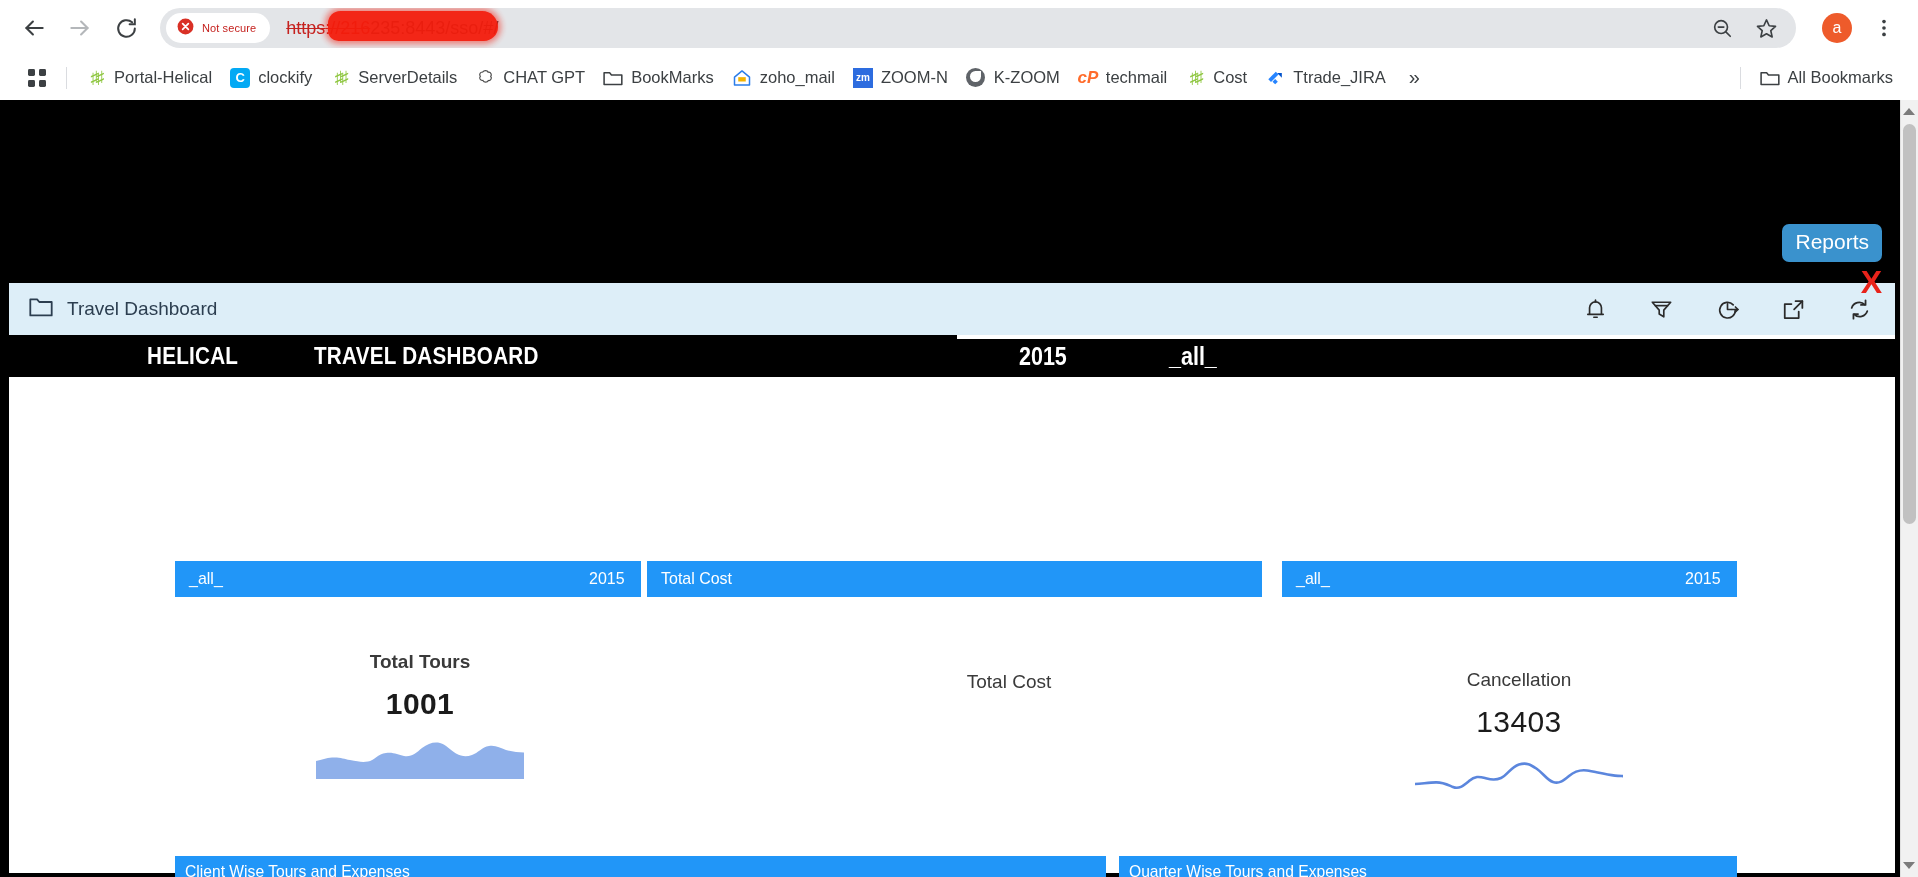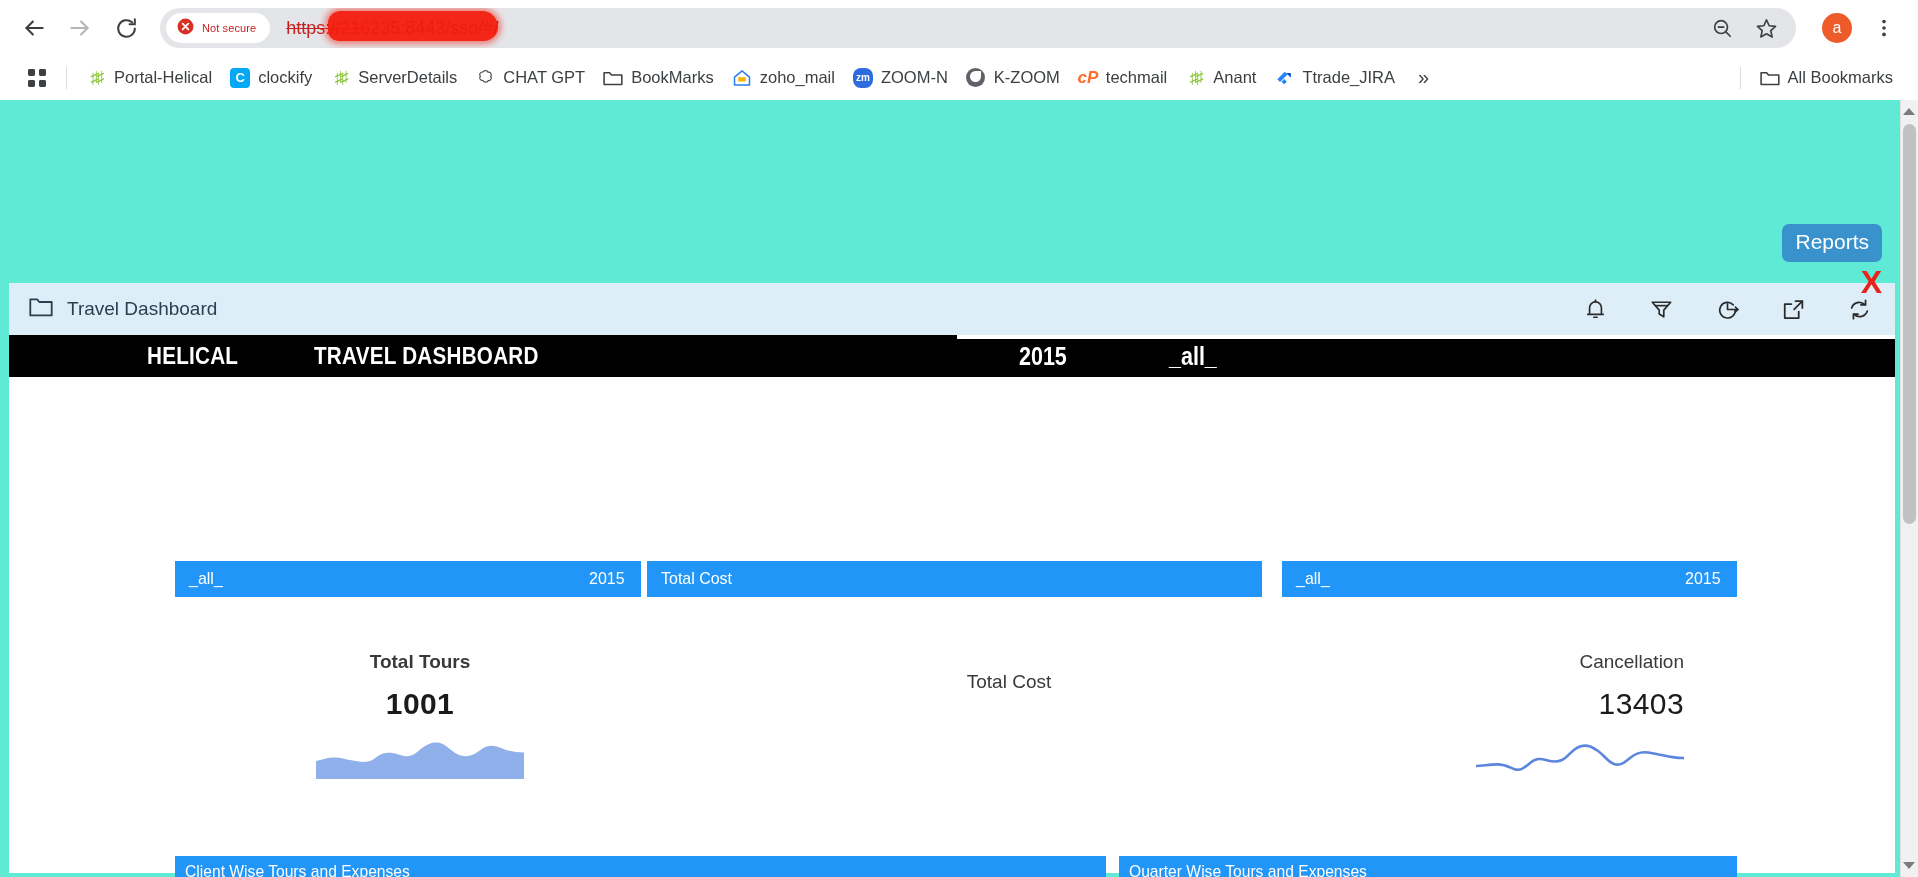--- a/index.html
+++ b/index.html
@@ -154,40 +154,40 @@
   
   .ico-helical {
     font-weight: bold; color: #8ec63f; font-size: 17px; letter-spacing: -3px;
   }
   .ico-clockify {
     width: 20px; height: 20px; border-radius: 4px; background: #03a9f4;
     color: #fff; font-size: 13px; display:flex; align-items:center; justify-content:center;
     font-weight: bold;
   }
   .ico-zoom-n {
-    width: 20px; height: 20px; border-radius: 8px; background: #2d6cdf;
+    width: 20px; height: 20px; border-radius: 0; background: #2d6cdf;
     color:#fff; font-size: 10px; font-weight: bold;
     display:flex; align-items:center; justify-content:center;
   }
   .ico-kzoom {
     width: 19px; height: 19px; border-radius: 50%; background: #5f6368;
     position: relative; overflow: hidden;
   }
   .ico-kzoom::after {
     content:""; position:absolute; left:4px; top:3px; width:11px; height:11px;
     background:#ffffff; border-radius: 50% 0 50% 50%;
   }
   .ico-cpanel { color:#ff6c2c; font-weight: bold; font-size: 17px; font-style: italic; text-align: center; }
 
   
   #page-area {
     position: relative;
     width: 1918px;
     height: 777px;
-    background: #5eead4;
+    background: #000000;
     overflow: hidden;
   }
   #page-scroll-track {
     position: absolute;
     right: 0; top: 0;
     width: 18px; height: 777px;
     background: #f1f1f1;
     border-left: 1px solid #e0e0e0;
   }
   #page-scroll-thumb {
@@ -325,21 +325,21 @@
   }
   .kpi-value {
     font-size: 30px;
     color: #1b1b1b;
     letter-spacing: .4px;
   }
   .kpi-spark { margin-top: 16px; }
 
   #kpi-tours       { left: 246px;  top: 368px; width: 330px; font-weight: bold; }
   #kpi-cost        { left: 830px;  top: 388px; width: 340px; }
-  #kpi-cancel      { left: 1345px; top: 368px; width: 330px; text-align: right; }
+  #kpi-cancel      { left: 1345px; top: 386px; width: 330px; }
 
   
   .section-head {
     position: absolute;
     top: 573px;
     height: 32px;
     background: #2196f8;
     color: #ffffff;
     display: flex;
     align-items: center;
@@ -509,21 +509,21 @@
 
     <div class="bm">
       <span class="bm-ico">
           <span class="ico-cpanel">cP</span>
         </span>
       <span class="bm-label">techmail</span>
     </div>
 
     <div class="bm">
       <span class="bm-ico ico-helical">♯♯</span>
-      <span class="bm-label">Anant</span>
+      <span class="bm-label">Cost</span>
     </div>
 
     <div class="bm">
       <span class="bm-ico">
         <svg width="20" height="20" viewBox="0 0 24 24">
           <path d="M4 13.5 13 4.5l3.2 3.2-9 9z" fill="#2684ff"></path>
           <path d="M14.6 6.1h5.6v5.6z" fill="#0052cc"></path>
           <path d="M9 16.4l3.2 3.2 3.2-3.2-3.2-3.2z" fill="#2684ff"></path>
         </svg>
       </span>

